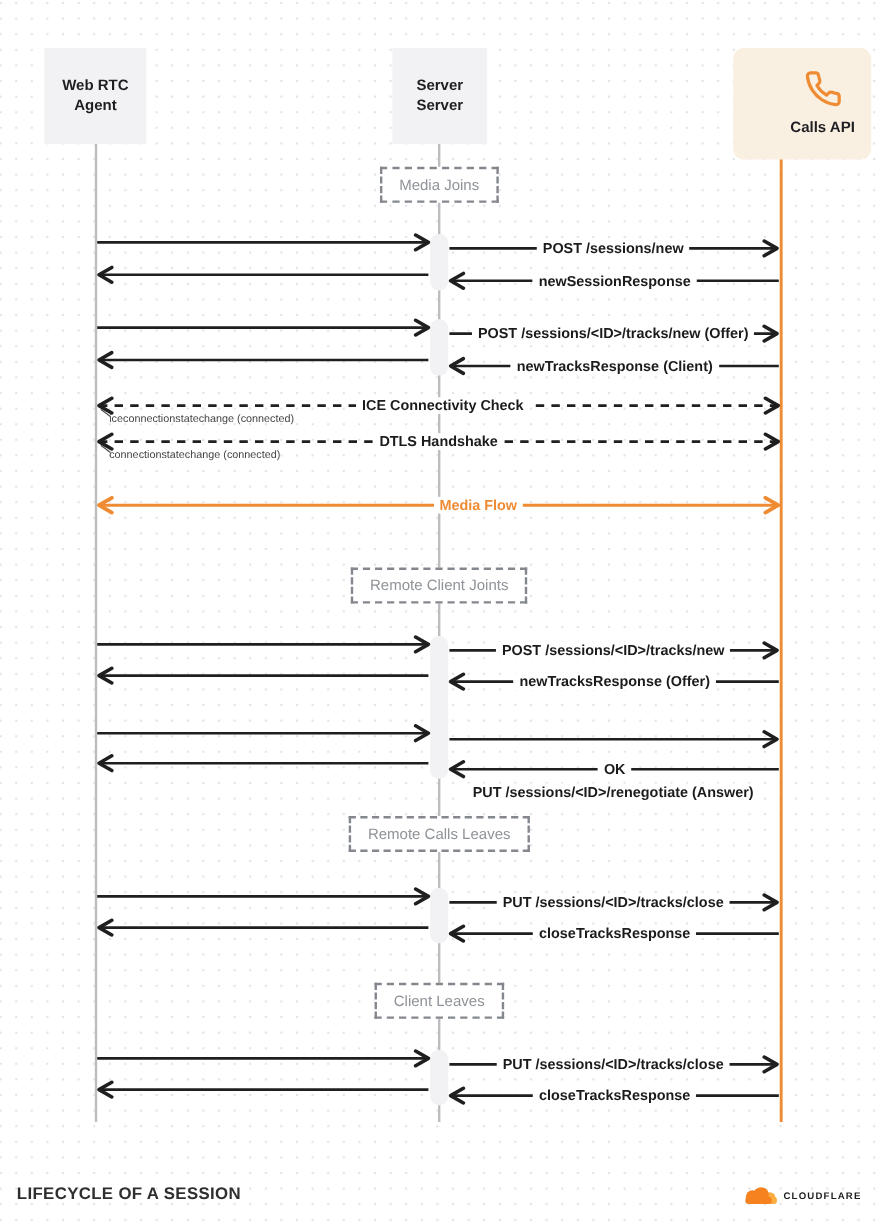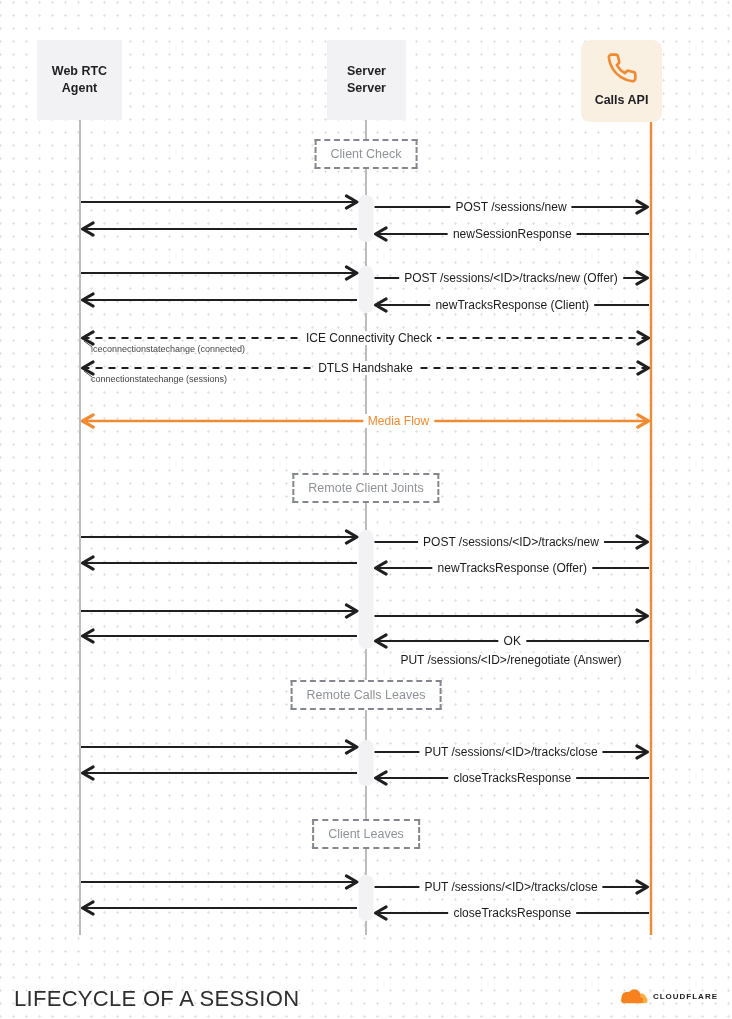--- a/index.html
+++ b/index.html
@@ -15,36 +15,36 @@
     position:absolute;z-index:5;display:flex;flex-direction:column;
     align-items:center;justify-content:center;text-align:center;
     background:var(--actor-fill,#F2F2F4);color:#1f1f23;
     font-size:12.5px;font-weight:700;line-height:1.4;
   }
   .actor.calls{background:var(--calls-fill,#FAF0E2);border-radius:9px;}
   .actor .phone-wrap{margin-bottom:8px;line-height:0;}
   .msg-label{
     position:absolute;z-index:4;transform:translate(-50%,-50%);
     background:#ffffff;padding:0 5px;white-space:nowrap;
-    font-size:12px;font-weight:400;color:#1b1b1d;
+    font-size:12px;font-weight:700;color:#1b1b1d;
   }
   .msg-label.media{color:var(--accent,#EE8B33);margin-left:33px;}
   .sub-label{
     position:absolute;z-index:4;white-space:nowrap;
     font-size:9px;font-weight:400;color:#454548;
   }
   .phase{
     position:absolute;z-index:5;transform:translate(-50%,-50%);
     background:#ffffff;border:2px dashed #84888e;
     padding:6px 14px;white-space:nowrap;
     font-size:12.5px;color:var(--phase-text,#8F9398);
   }
   .footer-title{
     position:absolute;left:14px;top:986px;z-index:6;
-    font-size:22px;font-weight:400;letter-spacing:.3px;color:#2f2f31;
+    font-size:14px;font-weight:700;letter-spacing:.3px;color:#2f2f31;
   }
   .logo{
     position:absolute;right:14px;top:988px;z-index:6;
     display:flex;align-items:center;gap:3px;
   }
   .logo .brand{font-size:8px;font-weight:700;letter-spacing:1px;color:#1d1d1f;}
 </style>
 </head>
 <body>
 
@@ -107,48 +107,48 @@
   <div class="actor" style="left:37px;top:40px;width:85px;height:80px;">
     <span>Web RTC</span>
     <span>Agent</span>
   </div>
 
   <div class="actor" style="left:327px;top:40px;width:79px;height:80px;">
     <span>Server</span>
     <span>Server</span>
   </div>
 
-  <div class="actor calls" style="left:581px;top:40px;width:81px;height:82px;">
+  <div class="actor calls" style="left:611px;top:40px;width:81px;height:93px;padding-left:34px;">
     <span class="phone-wrap">
       <svg width="32" height="32" viewBox="0 0 24 24">
         <path d="M22 16.92v3a2 2 0 0 1-2.18 2 19.79 19.79 0 0 1-8.63-3.07 19.5 19.5 0 0 1-6-6 19.79 19.79 0 0 1-3.07-8.67A2 2 0 0 1 4.11 2h3a2 2 0 0 1 2 1.72 12.84 12.84 0 0 0 .7 2.81 2 2 0 0 1-.45 2.11L8.09 9.91a16 16 0 0 0 6 6l1.27-1.27a2 2 0 0 1 2.11-.45 12.84 12.84 0 0 0 2.81.7A2 2 0 0 1 22 16.92z" fill="none" stroke="#EE8B33" stroke-width="2" stroke-linecap="round" stroke-linejoin="round"></path>
       </svg>
     </span>
     <span>Calls API</span>
   </div>
 
   <div id="overlay">
       <div class="msg-label" style="left: 511px; top: 207px;">POST /sessions/new</div>
       <div class="msg-label" style="left: 512.25px; top: 234px;">newSessionResponse</div>
       <div class="msg-label" style="left: 511px; top: 278px;">POST /sessions/&lt;ID&gt;/tracks/new (Offer)</div>
       <div class="msg-label" style="left: 512.25px; top: 305px;">newTracksResponse (Client)</div>
       <div class="msg-label" style="left: 369px; top: 338px;">ICE Connectivity Check</div>
       <div class="sub-label" style="left: 91px; top: 344px;">iceconnectionstatechange (connected)</div>
       <div class="msg-label" style="left: 365.5px; top: 368px;">DTLS Handshake</div>
-      <div class="sub-label" style="left: 91px; top: 374px;">connectionstatechange (sessions)</div>
+      <div class="sub-label" style="left: 91px; top: 374px;">connectionstatechange (connected)</div>
       <div class="msg-label media" style="left: 365.5px; top: 421px;">Media Flow</div>
       <div class="msg-label" style="left: 511px; top: 542px;">POST /sessions/&lt;ID&gt;/tracks/new</div>
       <div class="msg-label" style="left: 512.25px; top: 568px;">newTracksResponse (Offer)</div>
       <div class="msg-label" style="left: 511px; top: 616px; margin-top: 44px;">PUT /sessions/&lt;ID&gt;/renegotiate (Answer)</div>
       <div class="msg-label" style="left: 512.25px; top: 641px;">OK</div>
       <div class="msg-label" style="left: 511px; top: 752px;">PUT /sessions/&lt;ID&gt;/tracks/close</div>
       <div class="msg-label" style="left: 512.25px; top: 778px;">closeTracksResponse</div>
       <div class="msg-label" style="left: 511px; top: 887px;">PUT /sessions/&lt;ID&gt;/tracks/close</div>
       <div class="msg-label" style="left: 512.25px; top: 913px;">closeTracksResponse</div>
-      <div class="phase" style="left: 366px; top: 154px;">Client Check</div>
+      <div class="phase" style="left: 366px; top: 154px;">Media Joins</div>
       <div class="phase" style="left: 366px; top: 488px;">Remote Client Joints</div>
       <div class="phase" style="left: 366px; top: 695px;">Remote Calls Leaves</div>
       <div class="phase" style="left: 366px; top: 834px;">Client Leaves</div>
     </div>
 
   <div class="footer-title">LIFECYCLE OF A SESSION</div>
   <div class="logo">
     <span style="line-height:0;">
       <svg width="34" height="17" viewBox="0 0 40 20">
         <g>

